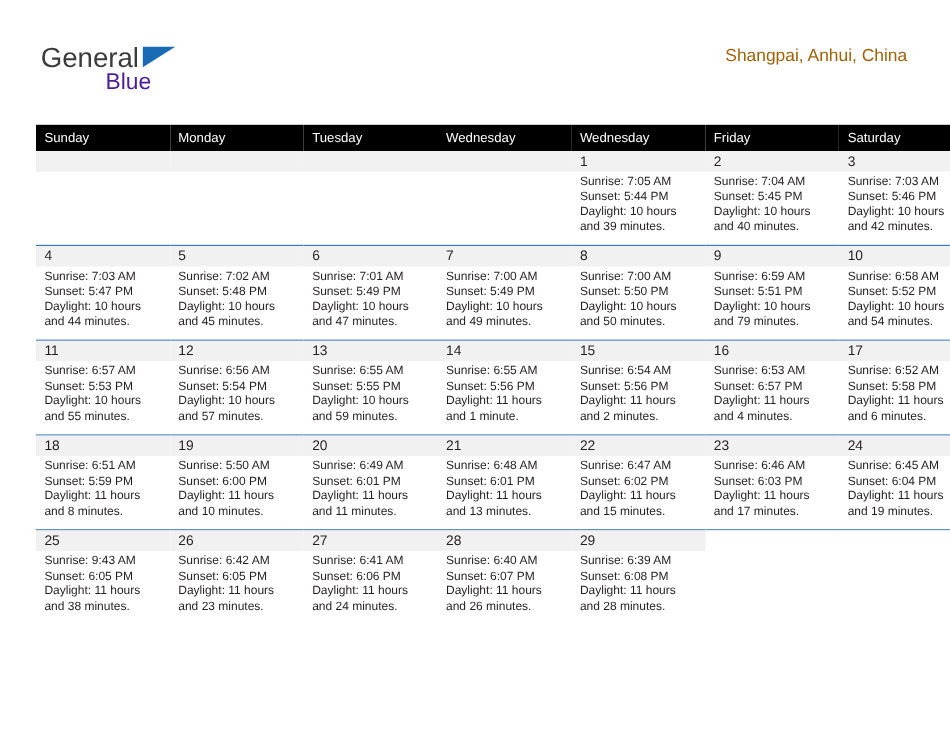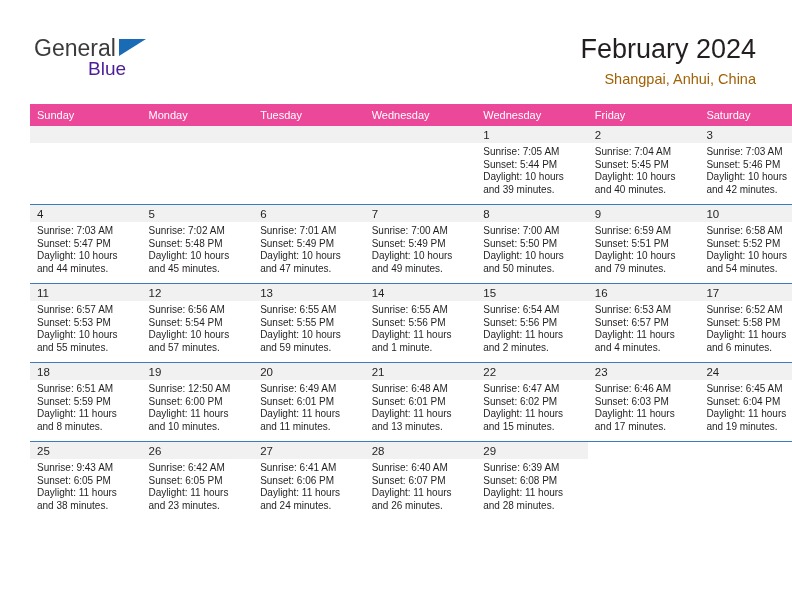--- a/index.html
+++ b/index.html
@@ -91,21 +91,21 @@
     left: 30px;
     top: 104px;
     width: 732px;
   }
   table.cal {
     border-collapse: collapse;
     table-layout: fixed;
     width: 732px;
   }
   table.cal th {
-    background: #ec4899;
+    background: #000000;
     color: #ffffff;
     font-size: 11px;
     font-weight: normal;
     text-align: left;
     padding: 5px 0 5px 7px;
     height: 11px;
     border: none;
     width: 104.57px;
   }
   table.cal td {
@@ -156,21 +156,20 @@
 
   <div class="header">
 
     <div class="logo">
       <span class="logo-general">General</span>
       <span class="logo-triangle"></span>
       <span class="logo-blue">Blue</span>
     </div>
 
     <div class="title-block">
-      <div class="cal-title">February 2024</div>
       <div class="cal-subtitle">Shangpai, Anhui, China</div>
     </div>
 
   </div>
 
   <div class="calendar">
     <table class="cal">
       <thead>
         <tr id="weekday-row">
             <th>Sunday</th>
@@ -405,21 +404,21 @@
                   <div>Sunset: 5:59 PM</div>
                   <div>Daylight: 11 hours</div>
                   <div>and 8 minutes.</div>
                 </div>
               </div>
             </td>
             <td>
               <div class="cell-inner">
                 <div class="daynum-band">19</div>
                 <div class="cell-lines">
-                  <div>Sunrise: 12:50 AM</div>
+                  <div>Sunrise: 5:50 AM</div>
                   <div>Sunset: 6:00 PM</div>
                   <div>Daylight: 11 hours</div>
                   <div>and 10 minutes.</div>
                 </div>
               </div>
             </td>
             <td>
               <div class="cell-inner">
                 <div class="daynum-band">20</div>
                 <div class="cell-lines">

